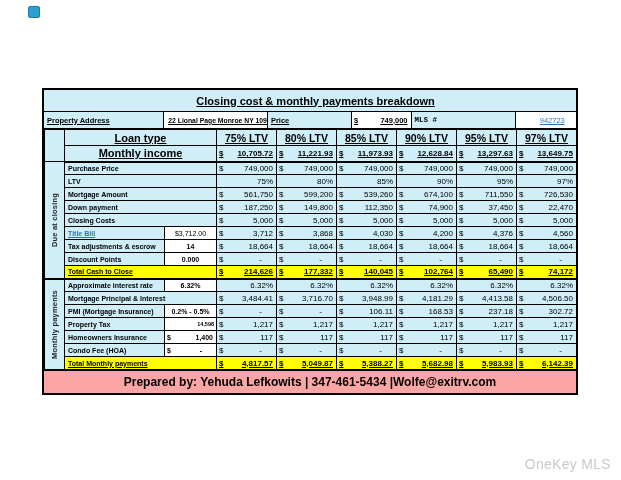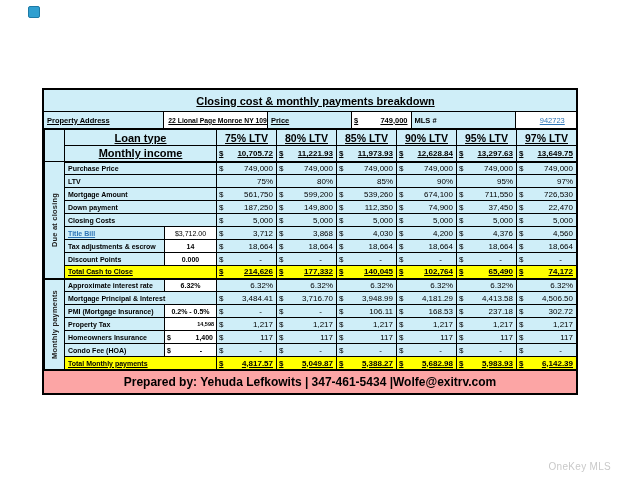--- a/index.html
+++ b/index.html
@@ -27,21 +27,21 @@
   .prop-cell:last-child { border-right:none; }
   .c-label { font-weight:bold; text-decoration:underline; padding-left:3px; }
   .c-mls { text-decoration:none; }
   .c-white { background:#fff; }
   .c-addr { width:105px; justify-content:center; font-size:6.8px; font-weight:bold; }
   .c-addr .u { text-decoration:underline; }
   .c-price { width:60px; justify-content:space-between; padding:0 3px 0 2px; font-weight:bold; text-decoration:underline; }
   .c-mlsv { width:60px; justify-content:center; }
   .w-paddr { width:121px; }
   .w-price { width:85px; }
-  .w-mls { width:106px; text-decoration:none; }
+  .w-mls { width:106px; text-decoration:none;font-family:Liberation Mono, monospace; }
 
   table { border-collapse:collapse; table-layout:fixed; width:532px; }
   td { border:1px solid #000; height:13px; font-size:8px; padding:0; overflow:hidden; white-space:nowrap; vertical-align:middle; }
   tr.hdr td { height:16px; background:#cfeef8; }
   .corner { background:#cfeef8; }
   .loan-type { font-size:11px; font-weight:bold; text-decoration:underline; text-align:center; }
   .col-head { font-size:10.5px; font-weight:bold; text-decoration:underline; text-align:center; }
   tr.income td { border-bottom:2px solid #000; }
   tr.income .acct { font-weight:bold; text-decoration:underline; }
 
@@ -63,21 +63,21 @@
   tr.total-row td { background:#ffff00; border-top:1.5px solid #000; border-bottom:1.5px solid #000; }
   tr.total-row .label-cell { background:#ffff00; text-decoration:underline; }
   tr.total-row .acct { font-weight:bold; text-decoration:underline; }
   tr.section-start td { border-top:2px solid #000; }
 
   .footer-row { height:23px; border-top:1.5px solid #000; display:flex; align-items:center; justify-content:center; background:#fca5a5; }
   .footer-text { font-size:12px; font-weight:bold; }
 
   .watermark {
     position:absolute; right:10px; bottom:8px;
-    font-size:10px; color:#c9c9c9; letter-spacing:0.3px;
+    font-size:14px; color:#c9c9c9; letter-spacing:0.3px;
   }
 </style>
 </head>
 <body>
 
 <div class="app-icon"></div>
 
 <div class="sheet">
 
   <div class="title-row">

